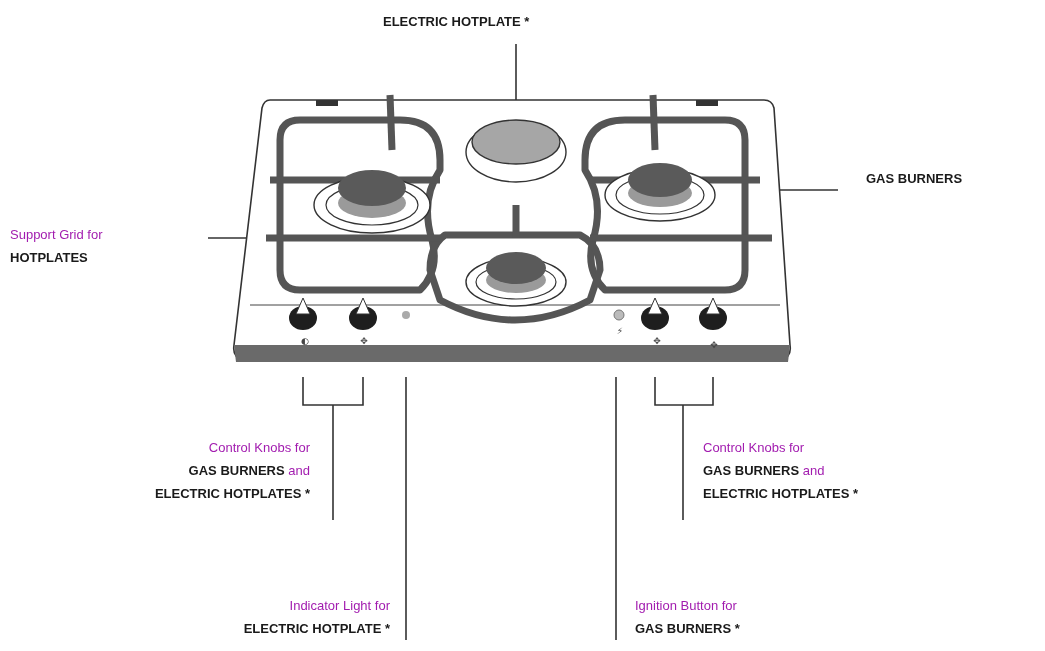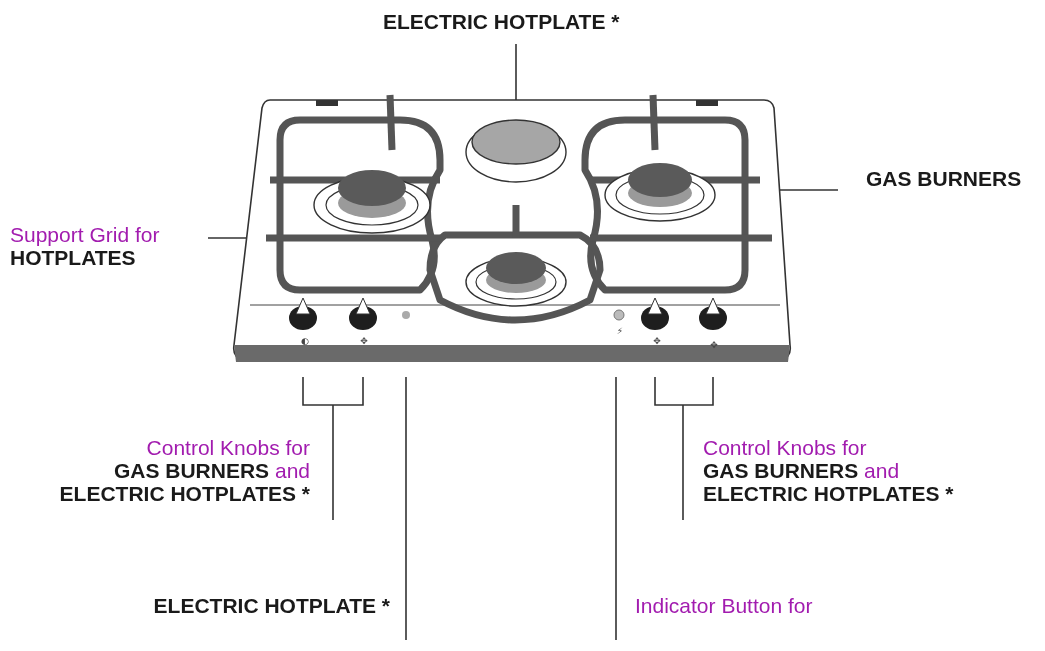--- a/index.html
+++ b/index.html
@@ -1,19 +1,19 @@
 <!DOCTYPE html>
 <html><head>
 <meta charset="utf-8">
 <style>
   html, body { margin:0; padding:0; background:#ffffff; }
   body { width:1045px; height:651px; position:relative; overflow:hidden;
          font-family:"Liberation Sans", sans-serif; color:#1a1a1a; }
   svg.diagram { position:absolute; left:0; top:0; width:1045px; height:651px; }
-  .lbl { position:absolute; font-size:21px; line-height:23px; white-space:nowrap; }
+  .lbl { position:absolute; font-size:13px; line-height:23px; white-space:nowrap; }
   .lbl b { font-weight:bold; }
   .light { font-weight:normal; color:#a21caf; }
   .right { text-align:right; }
 </style>
 </head>
 <body>
 
 <svg class="diagram" viewBox="0 0 1045 651" xmlns="http://www.w3.org/2000/svg">
 
   <g stroke="#333" stroke-width="1.6" fill="none">
@@ -105,22 +105,24 @@
 <div class="lbl" style="left:10px; top:223px;">
   <div class="light">Support Grid for</div>
   <b>HOTPLATES</b>
 </div>
 <div class="lbl right" style="right:735px; top:436px;">
   <div class="light">Control Knobs for</div>
   <div><b>GAS BURNERS</b><span class="light"> and</span></div>
   <b>ELECTRIC HOTPLATES *</b>
 </div>
 <div class="lbl right" style="right:655px; top:594px;">
+  <div class="light">Indicator Light for</div>
   <b>ELECTRIC HOTPLATE *</b>
 </div>
 <div class="lbl" style="left:635px; top:594px;">
-  <div class="light">Indicator Button for</div>
+  <div class="light">Ignition Button for</div>
+  <b>GAS BURNERS *</b>
 </div>
 <div class="lbl" style="left:703px; top:436px;">
   <div class="light">Control Knobs for</div>
   <div><b>GAS BURNERS</b><span class="light"> and</span></div>
   <b>ELECTRIC HOTPLATES *</b>
 </div>
 
 </body></html>

